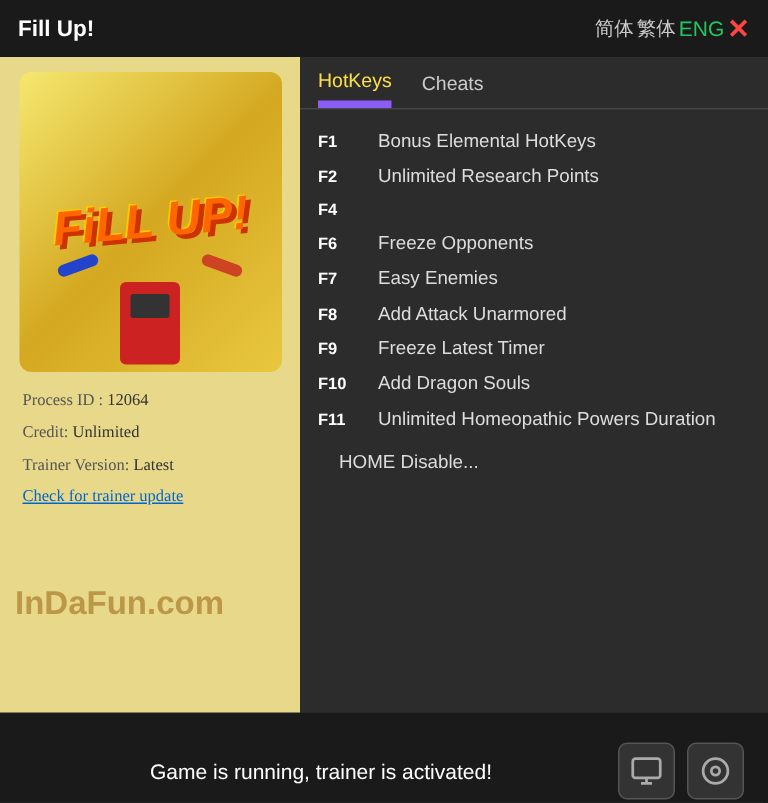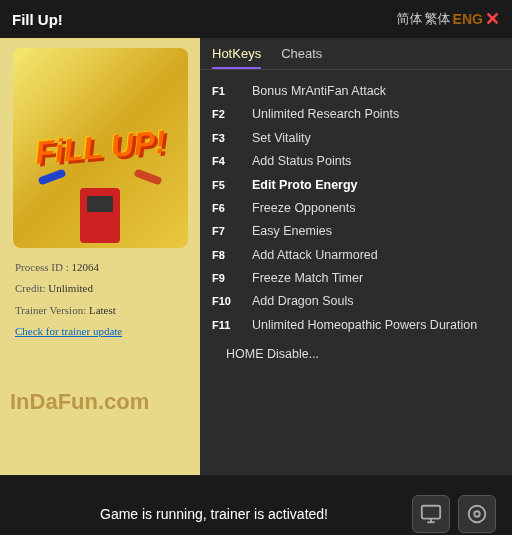--- a/index.html
+++ b/index.html
@@ -31,22 +31,22 @@
       gap: 2px;
     }
     .lang-btn {
       color: #cccccc;
       font-size: 13px;
       cursor: pointer;
       background: none;
       border: none;
     }
     .lang-btn.active {
-      color: #a16207;
-      font-weight: bold;
+      color: #22c55e;
+      font-weight: normal;
       font-size: 14px;
     }
     .close-btn {
       color: #ff4444;
       font-size: 18px;
       cursor: pointer;
       background: none;
       border: none;
       font-weight: bold;
       line-height: 1;
@@ -197,22 +197,22 @@
       font-size: 13px;
       cursor: pointer;
       padding-bottom: 6px;
       border-bottom: 2px solid transparent;
       background: none;
       border-top: none;
       border-left: none;
       border-right: none;
     }
     .tab.active {
-      color: #fef9c3;
-      border-bottom: 2px solid #8b5cf6;
+      color: #fde047;
+      border-bottom: 5px solid #8b5cf6;
     }
 
     
     .hotkeys-list {
       padding: 10px 12px;
       flex: 1;
       overflow-y: auto;
     }
     .hotkey-row {
       display: flex;
@@ -332,53 +332,44 @@
   <div class="right-panel">
 
     <div class="tabs">
       <button class="tab active">HotKeys</button>
       <button class="tab">Cheats</button>
     </div>
 
     <div class="hotkeys-list" id="hotkeys-container">
     <div class="hotkey-row">
           <span class="hotkey-key">F1</span>
-          <span class="hotkey-action">Bonus MrAntiFan Attack</span>
+          <span class="hotkey-action">Bonus Elemental HotKeys</span>
         </div>
         <div class="hotkey-row">
           <span class="hotkey-key">F2</span>
           <span class="hotkey-action">Unlimited Research Points</span>
         </div>
         <div class="hotkey-row">
-          <span class="hotkey-key">F3</span>
-          <span class="hotkey-action">Set Vitality</span>
-        </div>
-        <div class="hotkey-row">
           <span class="hotkey-key">F4</span>
-          <span class="hotkey-action">Add Status Points</span>
-        </div>
-        <div class="hotkey-row">
-          <span class="hotkey-key">F5</span>
-          <span class="hotkey-action highlighted">Edit Proto Energy</span>
         </div>
         <div class="hotkey-row">
           <span class="hotkey-key">F6</span>
           <span class="hotkey-action">Freeze Opponents</span>
         </div>
         <div class="hotkey-row">
           <span class="hotkey-key">F7</span>
           <span class="hotkey-action">Easy Enemies</span>
         </div>
         <div class="hotkey-row">
           <span class="hotkey-key">F8</span>
           <span class="hotkey-action">Add Attack Unarmored</span>
         </div>
         <div class="hotkey-row">
           <span class="hotkey-key">F9</span>
-          <span class="hotkey-action">Freeze Match Timer</span>
+          <span class="hotkey-action">Freeze Latest Timer</span>
         </div>
         <div class="hotkey-row">
           <span class="hotkey-key">F10</span>
           <span class="hotkey-action">Add Dragon Souls</span>
         </div>
         <div class="hotkey-row">
           <span class="hotkey-key">F11</span>
           <span class="hotkey-action">Unlimited Homeopathic Powers Duration</span>
         </div>
         <div class="home-row">HOME  Disable...</div>

